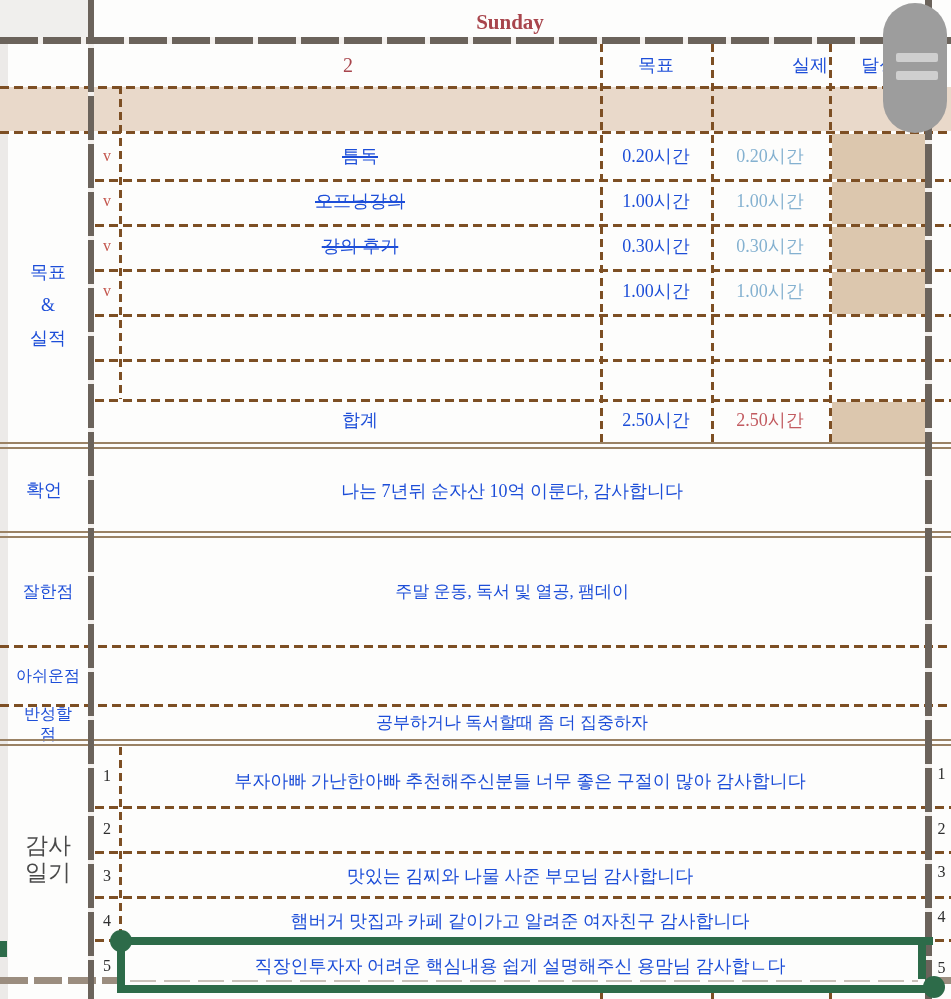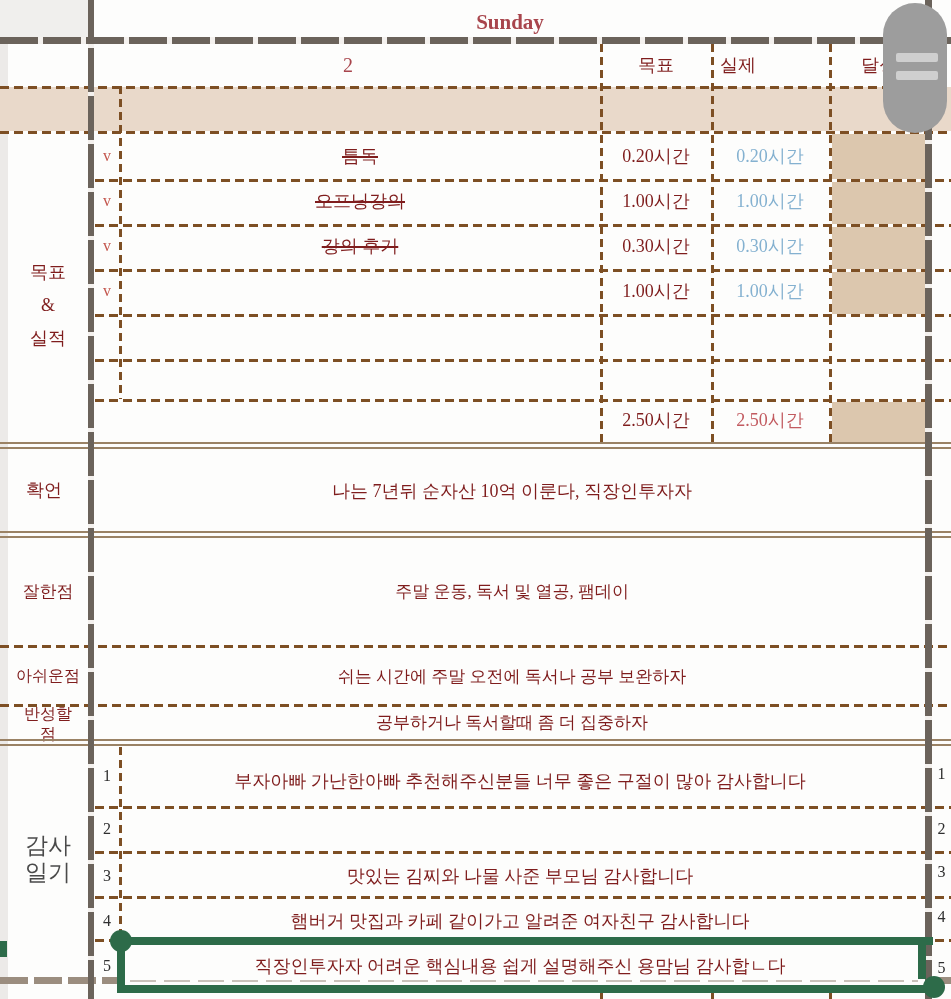--- a/index.html
+++ b/index.html
@@ -1,21 +1,21 @@
 <!DOCTYPE html>
 <html><head>
 <meta charset="utf-8">
 <style>
   html,body{margin:0;padding:0;background:#fff;}
   #stage{position:relative;width:951px;height:999px;background:#fdfdfc;overflow:hidden;
          font-family:"Liberation Serif","DejaVu Serif",serif;color:#333;}
   .abs{position:absolute;}
   
   .t{position:absolute;display:flex;align-items:center;justify-content:center;
-     white-space:nowrap;font-size:18px;color:#7f1d1d;}
+     white-space:nowrap;font-size:18px;color:#1d4ed8;}
   .strike{text-decoration:line-through;text-decoration-thickness:1.5px;}
   
   .hd{position:absolute;height:3px;z-index:3;
       background:repeating-linear-gradient(90deg,#7d4f24 0 9px,rgba(0,0,0,0) 9px 14px);}
   .vd{position:absolute;width:3px;z-index:3;
       background:repeating-linear-gradient(180deg,#7d4f24 0 8px,rgba(0,0,0,0) 8px 13px);}
   
   .dbl{position:absolute;height:7px;z-index:3;border-top:2px solid #9a8265;border-bottom:2px solid #9a8265;box-sizing:border-box;}
   
   .thickH{position:absolute;height:7px;z-index:4;
@@ -49,21 +49,21 @@
   <div class="fill" style="left:832px;top:402px;width:93px;height:40px;background:#dcc7ae;"></div>
 
   <div class="t" style="left:360px;top:8px;width:300px;height:28px;color:#a8454c;font-weight:bold;font-size:21px;">Sunday</div>
 
   <div class="thickH" style="left:0;top:37px;width:951px;"></div>
   <div class="thickV" style="left:88px;top:0;height:999px;"></div>
   <div class="thickV" style="left:925px;top:0;height:999px;width:7px;"></div>
 
   <div class="t" style="left:198px;top:51px;width:300px;height:28px;color:#a8454c;font-size:20px;">2</div>
   <div class="t" style="left:606px;top:51px;width:100px;height:28px;">목표</div>
-  <div class="t" style="left:688px;top:51px;width:100px;height:28px;">실제</div>
+  <div class="t" style="left:760px;top:51px;width:100px;height:28px;">실제</div>
   <div class="t" style="left:829px;top:51px;width:100px;height:28px;">달성</div>
 
   <div class="vd" style="left:600px;top:44px;height:398px;"></div>
   <div class="vd" style="left:711px;top:44px;height:398px;"></div>
   <div class="vd" style="left:829px;top:44px;height:398px;"></div>
   <div class="vd" style="left:119px;top:86px;height:313px;"></div>
 
   <div class="hd" style="left:0;top:86px;width:951px;"></div>
   <div class="t" style="left:8px;top:95px;width:80px;height:28px;">원씽</div>
   <div class="hd" style="left:0;top:131px;width:951px;"></div>
@@ -95,36 +95,36 @@
 
   <div class="t red" style="left:95px;top:277px;width:24px;height:28px;font-size:16px;color:#c4584f;">v</div>
   <div class="t" style="left:606px;top:277px;width:100px;height:28px;">1.00시간</div>
   <div class="t blue" style="left:720px;top:277px;width:100px;height:28px;">1.00시간</div>
   <div class="t red" style="left:827px;top:277px;width:100px;height:28px;">100%</div>
   <div class="hd" style="left:95px;top:314px;width:856px;"></div>
 
   <div class="hd" style="left:95px;top:359px;width:856px;"></div>
   <div class="hd" style="left:95px;top:399px;width:856px;"></div>
 
+  <div class="t" style="left:160px;top:406px;width:400px;height:28px;">합계</div>
   <div class="t" style="left:606px;top:406px;width:100px;height:28px;">2.50시간</div>
   <div class="t" style="left:720px;top:406px;width:100px;height:28px;color:#c25b60;">2.50시간</div>
   <div class="t red" style="left:827px;top:406px;width:100px;height:28px;">100%</div>
 
   <div class="dbl" style="left:0;top:442px;width:951px;"></div>
 
   <div class="t" style="left:8px;top:476px;width:72px;height:28px;">확언</div>
-  <div class="t" style="left:112px;top:477px;width:800px;height:28px;">나는 7년뒤 순자산 10억 이룬다, 직장인투자자</div>
+  <div class="t" style="left:112px;top:477px;width:800px;height:28px;">나는 7년뒤 순자산 10억 이룬다, 감사합니다</div>
   <div class="dbl" style="left:0;top:531px;width:951px;"></div>
 
   <div class="t" style="left:8px;top:577px;width:80px;height:28px;font-size:17px;">잘한점</div>
   <div class="t" style="left:112px;top:577px;width:800px;height:28px;font-size:17px;">주말 운동, 독서 및 열공, 팸데이</div>
   <div class="hd" style="left:0;top:645px;width:951px;"></div>
 
   <div class="t" style="left:4px;top:662px;width:88px;height:28px;font-size:16px;">아쉬운점</div>
-  <div class="t" style="left:112px;top:662px;width:800px;height:28px;font-size:17px;">쉬는 시간에 주말 오전에 독서나 공부 보완하자</div>
   <div class="hd" style="left:0;top:704px;width:951px;"></div>
 
   <div class="t" style="left:8px;top:702px;width:80px;height:24px;font-size:16px;">반성할</div>
   <div class="t" style="left:8px;top:723px;width:80px;height:22px;font-size:16px;">점</div>
   <div class="t" style="left:112px;top:708px;width:800px;height:28px;font-size:17px;">공부하거나 독서할때 좀 더 집중하자</div>
   <div class="dbl" style="left:0;top:739px;width:951px;"></div>
 
   <div class="t" style="left:8px;top:831px;width:80px;height:28px;font-size:23px;color:#4a4a4a;">감사</div>
   <div class="t" style="left:8px;top:858px;width:80px;height:28px;font-size:23px;color:#4a4a4a;">일기</div>
   <div class="vd" style="left:119px;top:747px;height:192px;"></div>

